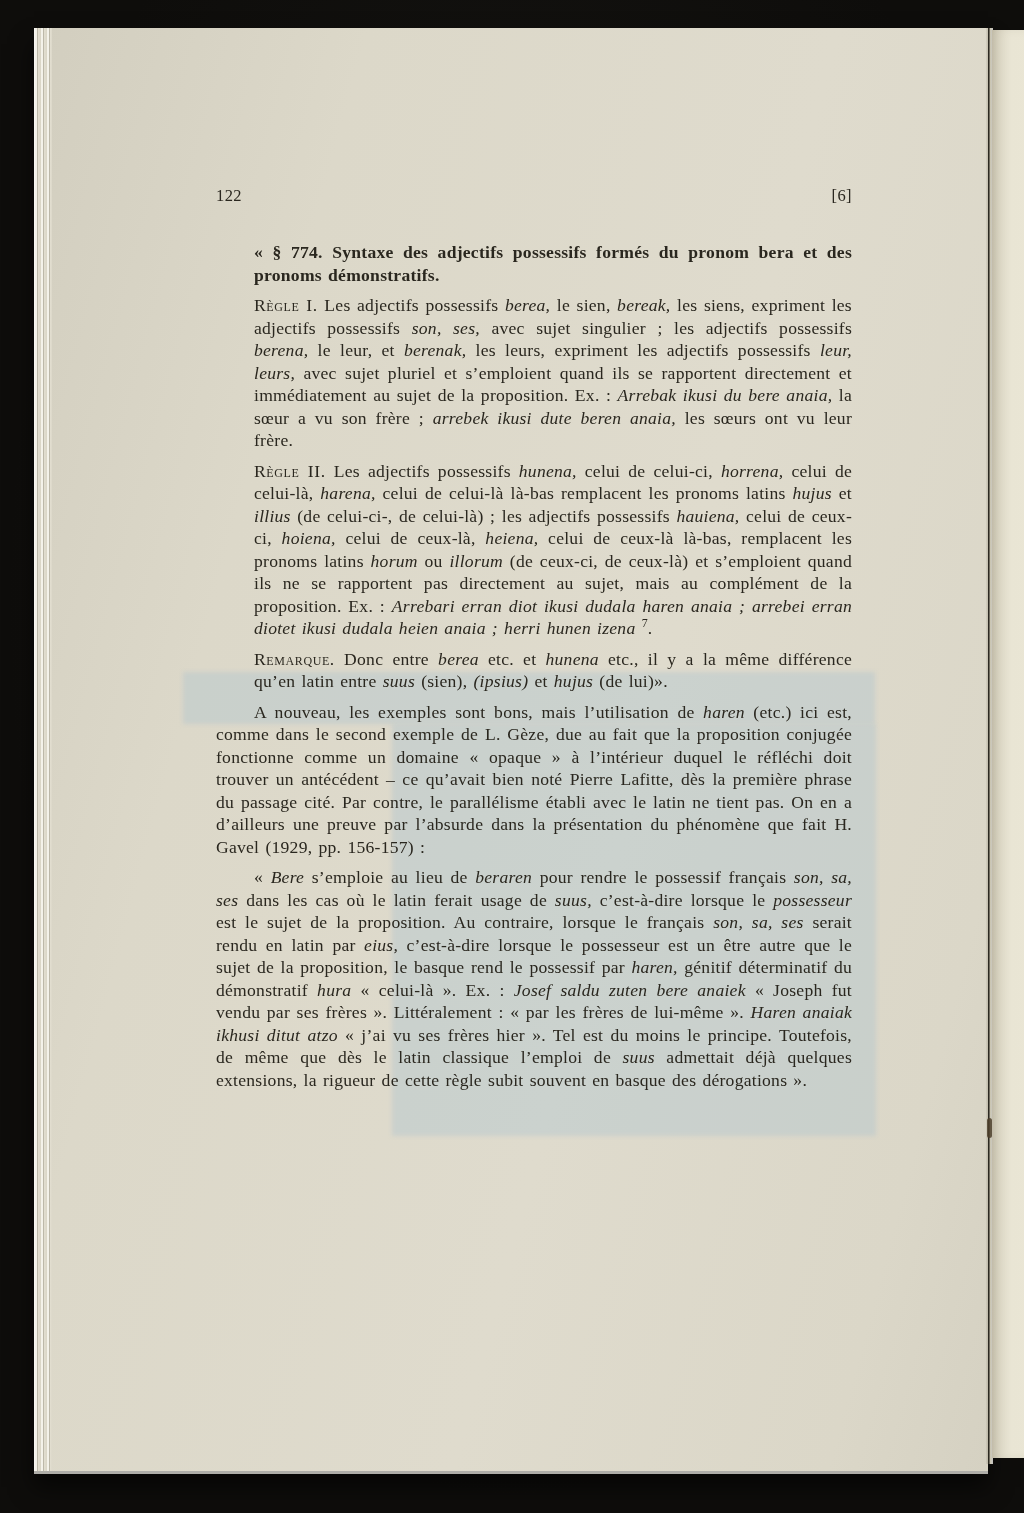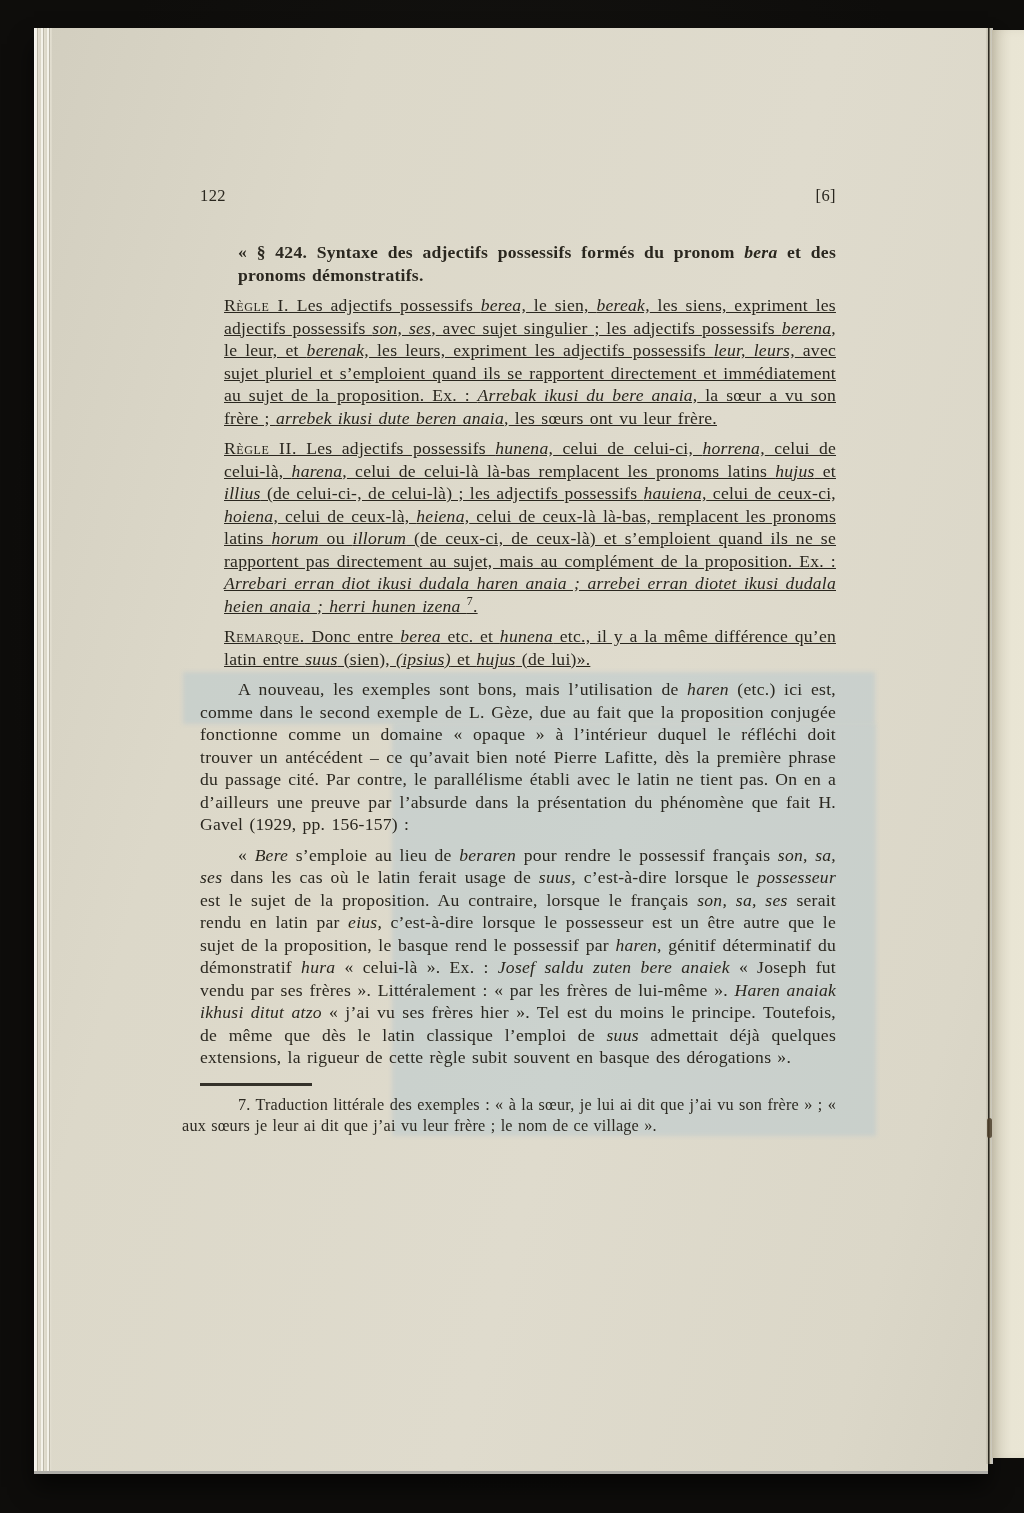--- a/index.html
+++ b/index.html
@@ -46,40 +46,40 @@
     background:linear-gradient(90deg,#ded9c7,#e9e5d4 30%,#ebe7d6);
     box-shadow:inset 10px 0 14px -8px rgba(95,85,60,0.35);
   }
   
   .tint{position:absolute;background:rgba(170,195,207,0.38);filter:blur(2px);pointer-events:none;}
   .tint-a{left:149px;top:644px;width:692px;height:52px;}
   .tint-b{left:358px;top:696px;width:484px;height:412px;}
 
   
   .text-column{
-    position:absolute;left:166px;top:158px;width:636px;
+    position:absolute;left:182px;top:158px;width:636px;
     color:#2a271f;font-size:17.6px;line-height:22.5px;
   }
   .header-row{
     display:flex;align-items:baseline;justify-content:space-between;
     font-size:16.5px;letter-spacing:.4px;line-height:20px;
   }
   .running-title{letter-spacing:1.3px;word-spacing:2px;}
   .flow{margin-top:35px;}
   .para{
     margin:0;text-align:justify;
     letter-spacing:.25px;word-spacing:1.5px;
   }
   .para.sp{margin-top:8px;}
-  .para.quote{margin-left:24px;text-decoration:underline;}
+  .para.quote{margin-left:38px;}
   .para.qhead{margin-left:38px;font-weight:bold;}
   .para.indent{text-indent:38px;}
   .seg-i{font-style:italic;}
   .seg-b{font-weight:bold;}
-  .seg-bi{font-weight:bold;font-style:italic;margin-top:31px;}
+  .seg-bi{font-weight:bold;margin-top:31px;}
   .seg-sc{font-variant:small-caps;letter-spacing:.6px;}
   .seg-sup{vertical-align:super;font-size:68%;line-height:0;}
   
   .footnote-block{margin-top:14px;margin-left:-18px;width:654px;}
   .footnote-rule{width:112px;border-top:3px solid #35322a;margin:0 0 9px 18px;}
   .footnote-text{
     margin:0;text-align:justify;font-size:16.2px;line-height:21.5px;
     letter-spacing:.2px;word-spacing:1px;text-indent:56px;color:#2d2a22;
   }
 </style>
@@ -93,30 +93,26 @@
   <div class="tint tint-a"></div>
   <div class="tint tint-b"></div>
 
   <div class="text-column">
     <div class="header-row">
       <span>122</span>
       <span>[6]</span>
     </div>
 
     <div class="flow">
-        <p class="para qhead sp"><span class="seg-b">« § 424. Syntaxe des adjectifs possessifs formés du pronom </span><span class="seg-bi">bera</span><span class="seg-b"> et des pronoms démonstratifs.</span></p>
+        <p class="para qhead sp"><span class="seg-b">« § 774. Syntaxe des adjectifs possessifs formés du pronom </span><span class="seg-bi">bera</span><span class="seg-b"> et des pronoms démonstratifs.</span></p>
         <p class="para quote sp"><span class="seg-sc">Règle I.</span><span> Les adjectifs possessifs </span><span class="seg-i">berea,</span><span> le sien, </span><span class="seg-i">bereak,</span><span> les siens, expriment les adjectifs possessifs </span><span class="seg-i">son, ses,</span><span> avec sujet singulier ; les adjectifs possessifs </span><span class="seg-i">berena,</span><span> le leur, et </span><span class="seg-i">berenak,</span><span> les leurs, expriment les adjectifs possessifs </span><span class="seg-i">leur, leurs,</span><span> avec sujet pluriel et s’emploient quand ils se rapportent directement et immédiatement au sujet de la proposition. Ex. : </span><span class="seg-i">Arrebak ikusi du bere anaia,</span><span> la sœur a vu son frère ; </span><span class="seg-i">arrebek ikusi dute beren anaia,</span><span> les sœurs ont vu leur frère.</span></p>
         <p class="para quote sp"><span class="seg-sc">Règle II.</span><span> Les adjectifs possessifs </span><span class="seg-i">hunena,</span><span> celui de celui-ci, </span><span class="seg-i">horrena,</span><span> celui de celui-là, </span><span class="seg-i">harena,</span><span> celui de celui-là là-bas remplacent les pronoms latins </span><span class="seg-i">hujus</span><span> et </span><span class="seg-i">illius</span><span> (de celui-ci-, de celui-là) ; les adjectifs possessifs </span><span class="seg-i">hauiena,</span><span> celui de ceux-ci, </span><span class="seg-i">hoiena,</span><span> celui de ceux-là, </span><span class="seg-i">heiena,</span><span> celui de ceux-là là-bas, remplacent les pronoms latins </span><span class="seg-i">horum</span><span> ou </span><span class="seg-i">illorum</span><span> (de ceux-ci, de ceux-là) et s’emploient quand ils ne se rapportent pas directement au sujet, mais au complément de la proposition. Ex. : </span><span class="seg-i">Arrebari erran diot ikusi dudala haren anaia ; arrebei erran diotet ikusi dudala heien anaia ; herri hunen izena </span><span class="seg-sup">7</span><span>.</span></p>
         <p class="para quote sp"><span class="seg-sc">Remarque.</span><span> Donc entre </span><span class="seg-i">berea</span><span> etc. et </span><span class="seg-i">hunena</span><span> etc., il y a la même différence qu’en latin entre </span><span class="seg-i">suus</span><span> (sien), </span><span class="seg-i">(ipsius)</span><span> et </span><span class="seg-i">hujus</span><span> (de lui)».</span></p>
         <p class="para  indent sp"><span>A nouveau, les exemples sont bons, mais l’utilisation de </span><span class="seg-i">haren</span><span> (etc.) ici est, comme dans le second exemple de L. Gèze, due au fait que la proposition conjugée fonctionne comme un domaine « opaque » à l’intérieur duquel le réfléchi doit trouver un antécédent – ce qu’avait bien noté Pierre Lafitte, dès la première phrase du passage cité. Par contre, le parallélisme établi avec le latin ne tient pas. On en a d’ailleurs une preuve par l’absurde dans la présentation du phénomène que fait H. Gavel (1929, pp. 156-157) :</span></p>
         <p class="para  indent sp"><span>« </span><span class="seg-i">Bere</span><span> s’emploie au lieu de </span><span class="seg-i">beraren</span><span> pour rendre le possessif français </span><span class="seg-i">son, sa, ses</span><span> dans les cas où le latin ferait usage de </span><span class="seg-i">suus,</span><span> c’est-à-dire lorsque le </span><span class="seg-i">possesseur</span><span> est le sujet de la proposition. Au contraire, lorsque le français </span><span class="seg-i">son, sa, ses</span><span> serait rendu en latin par </span><span class="seg-i">eius,</span><span> c’est-à-dire lorsque le possesseur est un être autre que le sujet de la proposition, le basque rend le possessif par </span><span class="seg-i">haren,</span><span> génitif déterminatif du démonstratif </span><span class="seg-i">hura</span><span> « celui-là ». Ex. : </span><span class="seg-i">Josef saldu zuten bere anaiek</span><span> « Joseph fut vendu par ses frères ». Littéralement : « par les frères de lui-même ». </span><span class="seg-i">Haren anaiak ikhusi ditut atzo</span><span> « j’ai vu ses frères hier ». Tel est du moins le principe. Toutefois, de même que dès le latin classique l’emploi de </span><span class="seg-i">suus</span><span> admettait déjà quelques extensions, la rigueur de cette règle subit souvent en basque des dérogations ».</span></p>
       </div>
 
-    <div class="footnote-block">
-      <div class="footnote-rule"></div>
-      <p class="footnote-text"><span>7. Traduction littérale des exemples : « à la sœur, je lui ai dit que j’ai vu son frère » ; « aux sœurs je leur ai dit que j’ai vu leur frère ; le nom de ce village ».</span></p>
-    </div>
   </div>
 
   <div class="gutter"></div>
   <div class="gutter-spot"></div>
   <div class="facing-page"></div>
 </div>
 
 </body></html>

